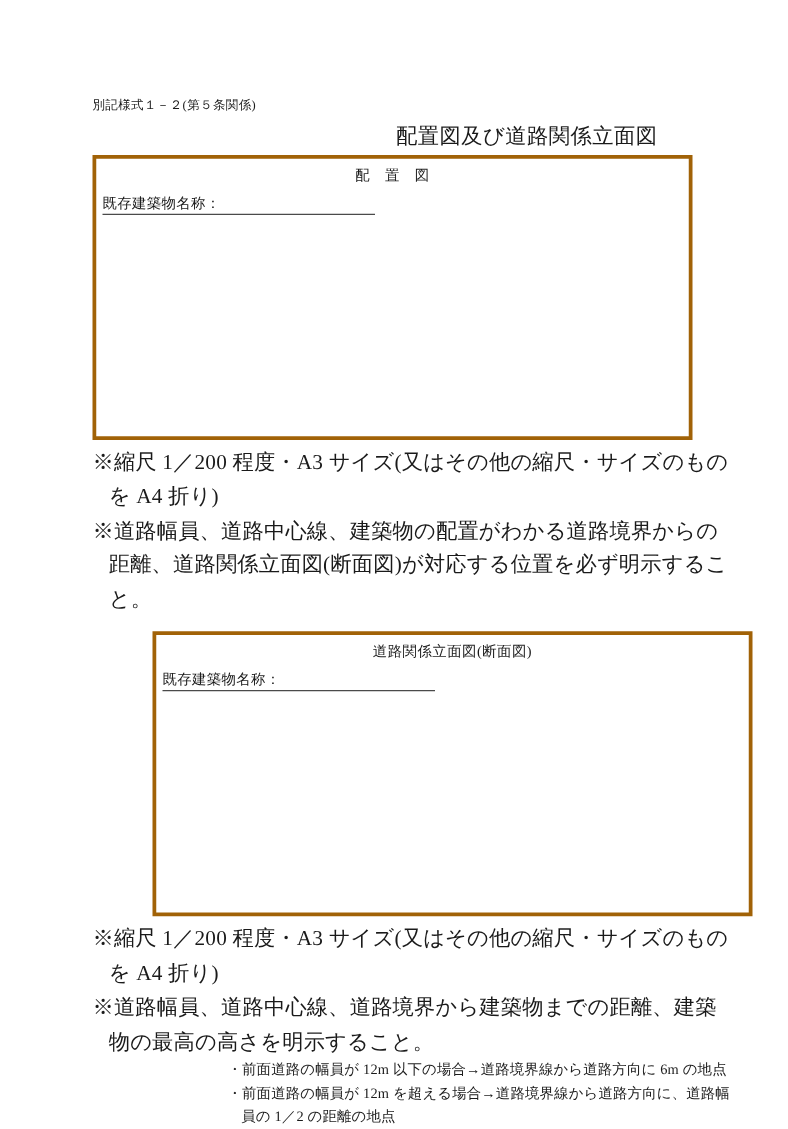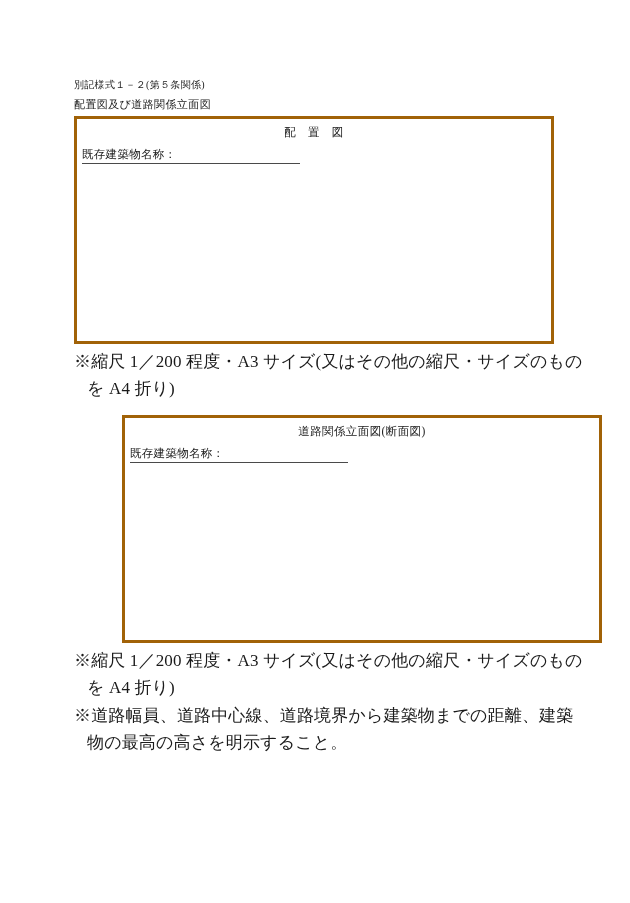--- a/index.html
+++ b/index.html
@@ -30,22 +30,22 @@
   
   .form-code {
     font-size: 10px;
     line-height: 1.35;
     letter-spacing: 0.3px;
     margin: 0 0 5px 0;
     white-space: nowrap;
   }
 
   .doc-title {
-    font-size: 11px;
-    text-align: left;
+    font-size: 17px;
+    text-align: right;
     letter-spacing: 0.4px;
     margin: 0 0 4px 0;
     padding-right: 44px;
     white-space: nowrap;
   }
 
   
   .frame {
     box-sizing: border-box;
     border: 3px solid #a16207;
@@ -129,32 +129,37 @@
     <div class="frame-title">配　置　図</div>
 
     <div class="name-field">
       <span class="label">既存建築物名称：</span>
       <span class="blank"></span>
     </div>
   </div>
 
   <div class="notes">
     <div class="note">※縮尺 1／200 程度・A3 サイズ(又はその他の縮尺・サイズのものを A4 折り)</div>
+    <div class="note">※道路幅員、道路中心線、建築物の配置がわかる道路境界からの距離、道路関係立面図(断面図)が対応する位置を必ず明示すること。</div>
   </div>
 
   <div class="spacer-a"></div>
 
   <div class="frame frame-elev">
     <div class="frame-title">道路関係立面図(断面図)</div>
 
     <div class="name-field">
       <span class="label">既存建築物名称：</span>
       <span class="blank"></span>
     </div>
   </div>
 
   <div class="notes">
     <div class="note">※縮尺 1／200 程度・A3 サイズ(又はその他の縮尺・サイズのものを A4 折り)</div>
     <div class="note">※道路幅員、道路中心線、道路境界から建築物までの距離、建築物の最高の高さを明示すること。</div>
   </div>
 
+  <div class="bullets">
+    <div class="bullet">・前面道路の幅員が 12m 以下の場合→道路境界線から道路方向に 6m の地点</div>
+    <div class="bullet">・前面道路の幅員が 12m を超える場合→道路境界線から道路方向に、道路幅員の 1／2 の距離の地点</div>
+  </div>
 
 </div>
 
 </body></html>

